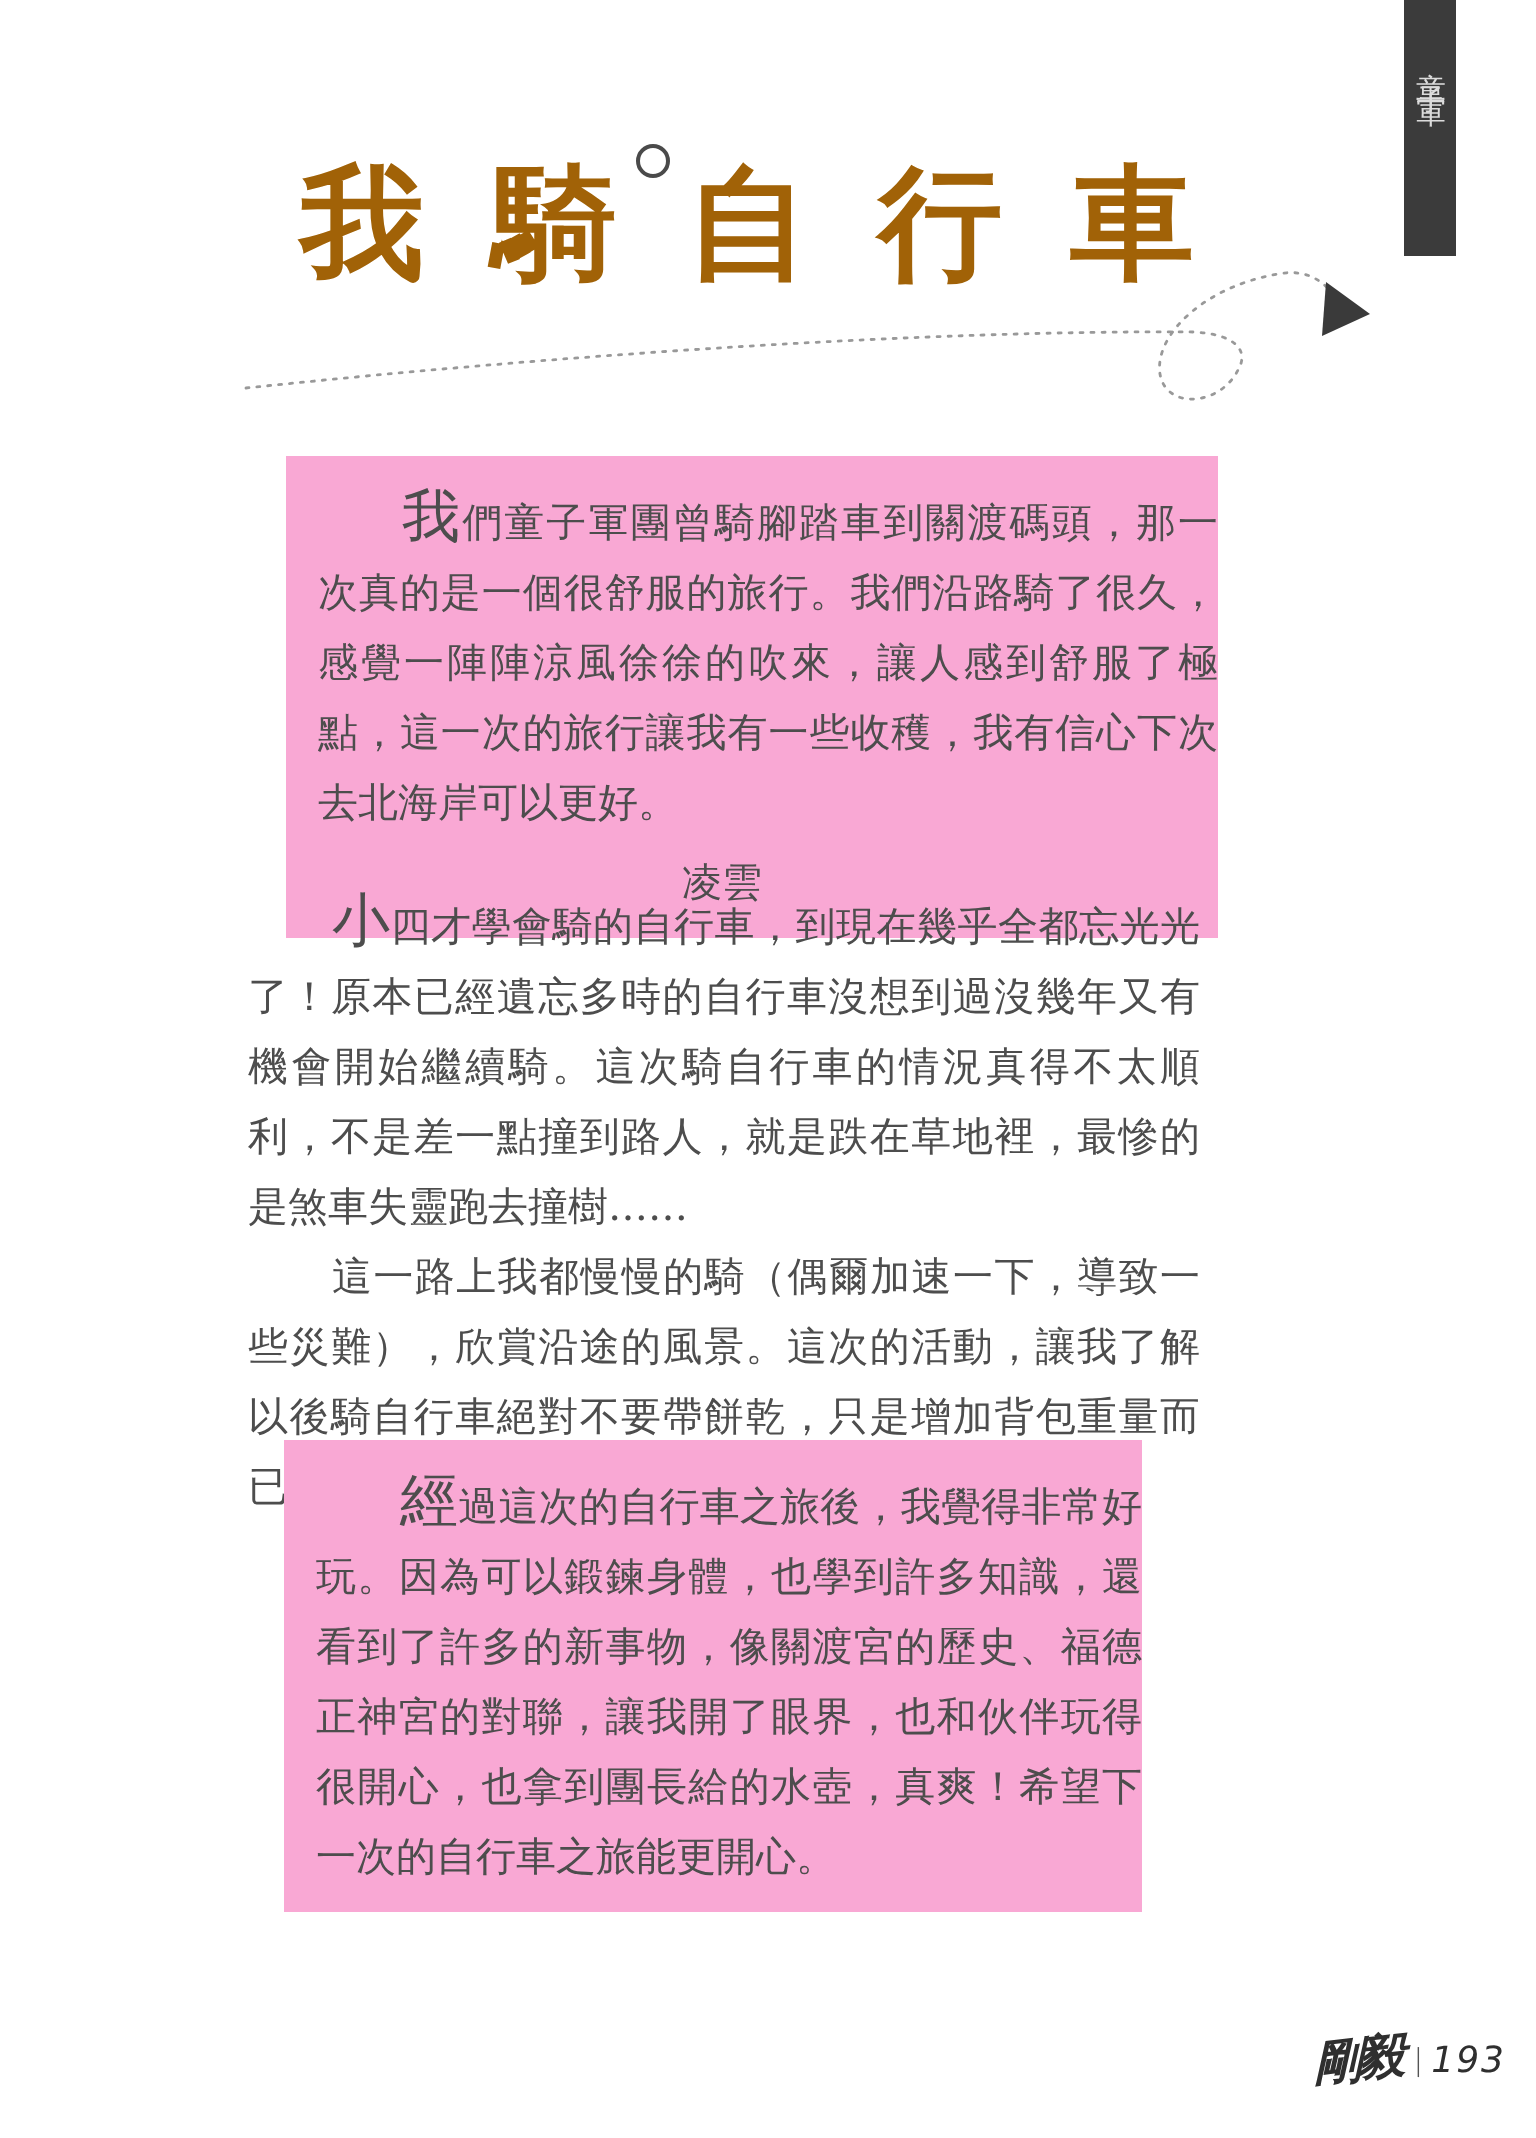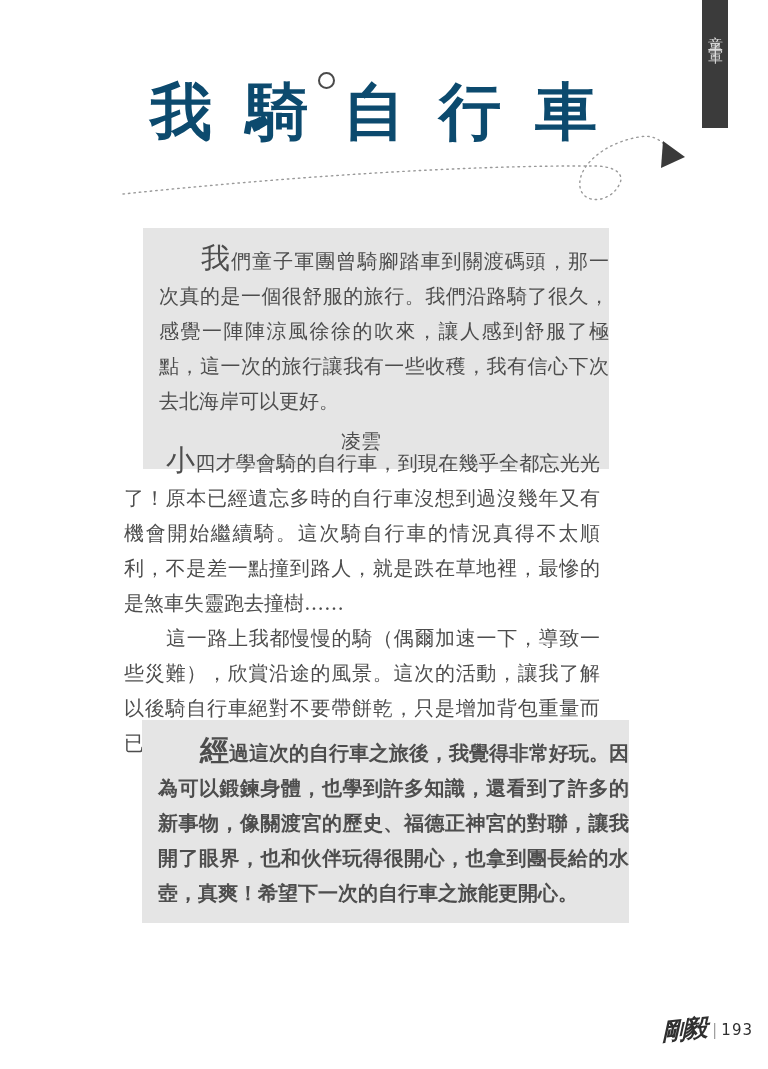--- a/index.html
+++ b/index.html
@@ -23,21 +23,21 @@
     color:#dcdcdc;
     font-size:15px;
     letter-spacing:7px;
     font-family:"DejaVu Serif","Liberation Serif",serif;
   }
 
   
   .title-block{
     position:absolute;left:150px;top:72px;
     white-space:nowrap;
-    color:#0c4a6e;
+    color:#a16207;
     font-weight:600;
     font-size:62px;
     line-height:78px;
   }
   .title-part{letter-spacing:34px;}
   .title-ring{
     display:inline-block;
     width:13px;height:13px;
     border:2.5px solid #4a4a4a;
     border-radius:50%;
@@ -50,31 +50,31 @@
 
   
   .essay{
     position:absolute;
     box-sizing:border-box;
     color:#4d4d4d;
     font-size:20px;
     line-height:35px;
     text-align:justify;
   }
-  .essay.boxed{background:#e5e5e5;padding:13px 0 10px 16px;}
+  .essay.boxed{background:#f9a8d4;padding:13px 0 10px 16px;}
   .essay p{
     margin:0;
     text-indent:2.1em;
   }
   .essay p:first-of-type::first-letter{
     font-size:1.45em;
   }
   .essay-1{left:143px;top:228px;width:466px;min-height:167px;}
   .essay-2{left:124px;top:433px;width:476px;padding-top:10px;}
-  .essay-3{left:142px;top:720px;width:487px;min-height:203px;font-weight:bold;}
+  .essay-3{left:142px;top:720px;width:429px;min-height:203px;}
   .signature{
     text-align:center;
     padding-right:46px;
     margin-top:5px;
     font-size:20px;
   }
 
   
   .footer{
     position:absolute;right:15px;top:1014px;
@@ -89,22 +89,23 @@
     transform:rotate(-7deg) skewX(-6deg);
     letter-spacing:-2px;
     margin-right:6px;
     font-family:"DejaVu Serif","Liberation Serif",serif;
   }
   .page-num-divider{
     font-size:15px;color:#555;margin:0 4px 0 0;
     font-family:"DejaVu Sans","Liberation Sans",sans-serif;font-weight:300;
   }
   .page-num{
-    font-size:15px;letter-spacing:1px;
+    font-size:18px;letter-spacing:1px;
     font-family:"DejaVu Sans","Liberation Sans",sans-serif;
+    font-style:italic;
   }
 </style>
 </head>
 <body>
 
 <div class="page">
 
   <div class="side-tab">
     <span class="tab-label">童子軍</span>
   </div>

